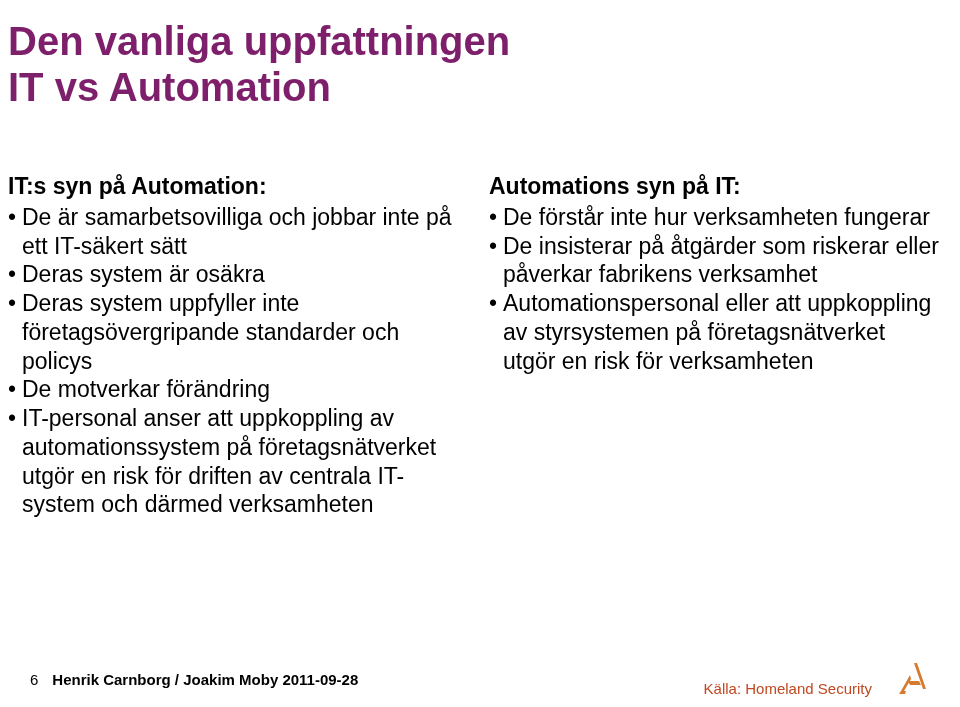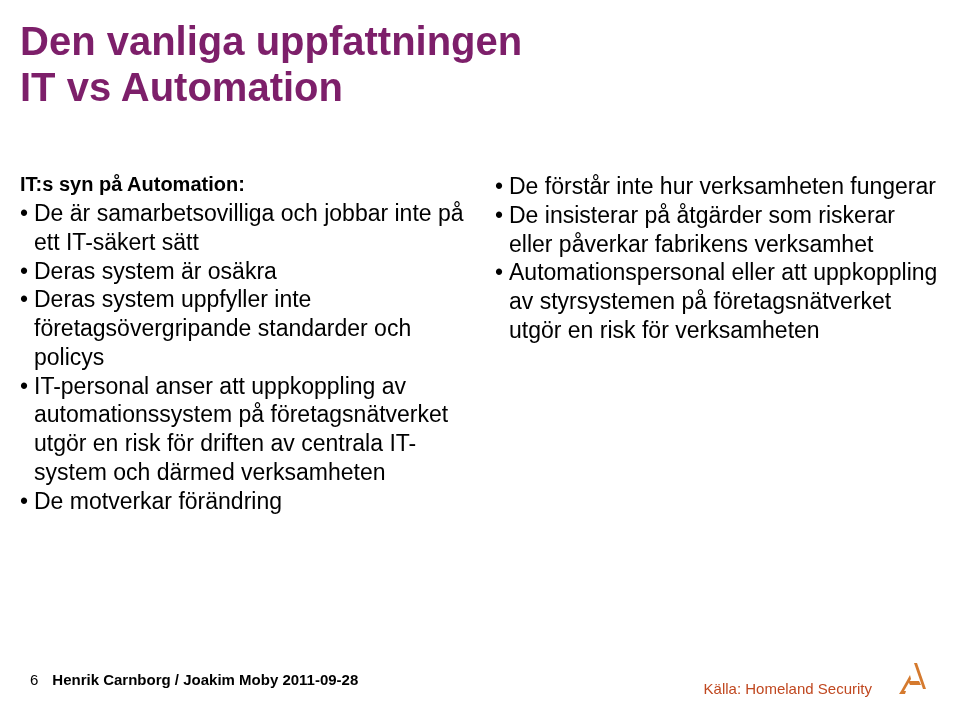--- a/index.html
+++ b/index.html
@@ -11,41 +11,41 @@
     width: 960px;
     height: 707px;
     font-family: Arial, Helvetica, sans-serif;
     background: #ffffff;
     position: relative;
     overflow: hidden;
   }
   .slide {
     width: 100%;
     height: 100%;
-    padding: 18px 20px 0 20px;
+    padding: 18px 20px 0 8px;
     position: relative;
   }
   .title-block {
     margin-bottom: 62px;
   }
   .title-line {
     font-size: 40px;
     font-weight: bold;
     color: #7d1f6a;
     line-height: 1.15;
   }
   .columns {
     display: flex;
     gap: 30px;
   }
   .col {
     flex: 1;
   }
   .subhead {
-    font-size: 20px;
+    font-size: 23px;
     font-weight: bold;
     color: #000;
     line-height: 1.25;
     margin-bottom: 2px;
   }
   ul.bullets {
     list-style: none;
     padding-left: 0;
   }
   ul.bullets li {
@@ -116,26 +116,27 @@
   </div>
 
   <div class="columns">
 
     <div class="col">
       <div class="subhead">IT:s syn på Automation:</div>
       <ul class="bullets">
         <li>De är samarbetsovilliga och jobbar inte på ett IT-säkert sätt</li>
         <li>Deras system är osäkra</li>
         <li>Deras system uppfyller inte företagsövergripande standarder och policys</li>
+        <li>De motverkar förändring</li>
         <li>IT-personal anser att uppkoppling av automationssystem på företagsnätverket utgör en risk för driften av centrala IT-system och därmed verksamheten</li>
-        <li>De motverkar förändring</li>
       </ul>
     </div>
 
     <div class="col">
+      <div class="subhead">Automations syn på IT:</div>
       <ul class="bullets">
         <li>De förstår inte hur verksamheten fungerar</li>
         <li>De insisterar på åtgärder som riskerar eller påverkar fabrikens verksamhet</li>
         <li>Automationspersonal eller att uppkoppling av styrsystemen på företagsnätverket utgör en risk för verksamheten</li>
       </ul>
     </div>
 
   </div>
 
   <div class="footer">

